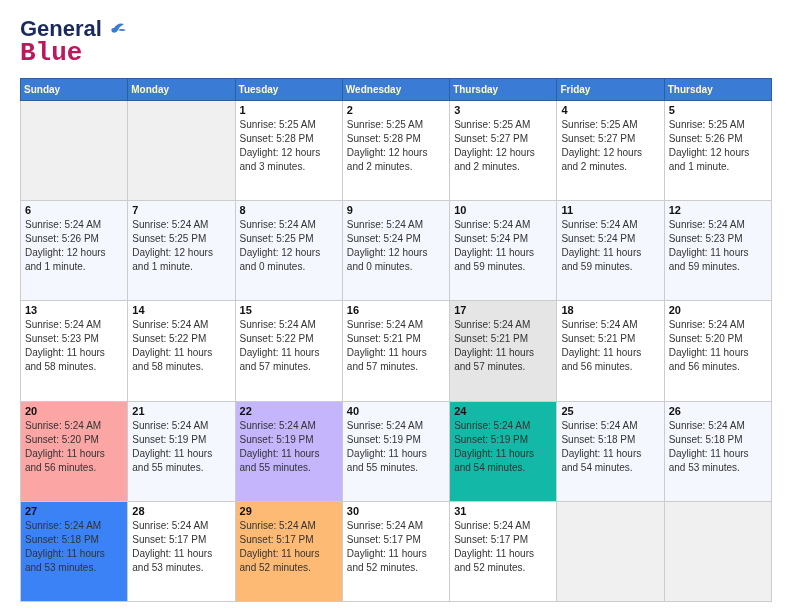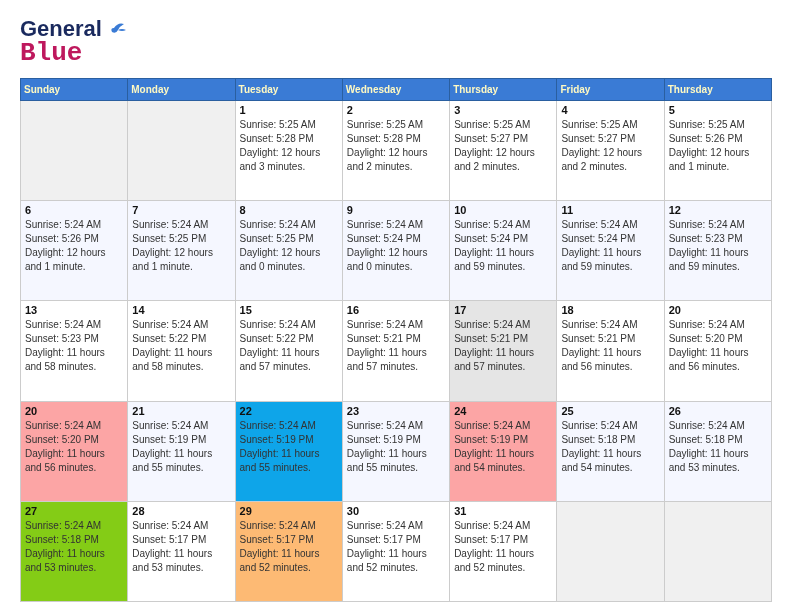--- a/index.html
+++ b/index.html
@@ -275,35 +275,35 @@
 Daylight: 11 hours
 and 56 minutes.</div>
           </td>
           <td style="background: rgb(245, 247, 255);">
             <div class="day-number">21</div>
             <div class="day-detail" style="white-space: pre-line;">Sunrise: 5:24 AM
 Sunset: 5:19 PM
 Daylight: 11 hours
 and 55 minutes.</div>
           </td>
-          <td style="background: #0ea5e9;">
+          <td style="background: #c4b5fd;">
             <div class="day-number">22</div>
             <div class="day-detail" style="white-space: pre-line;">Sunrise: 5:24 AM
 Sunset: 5:19 PM
 Daylight: 11 hours
 and 55 minutes.</div>
           </td>
           <td style="background: rgb(245, 247, 255);">
-            <div class="day-number">23</div>
+            <div class="day-number">40</div>
             <div class="day-detail" style="white-space: pre-line;">Sunrise: 5:24 AM
 Sunset: 5:19 PM
 Daylight: 11 hours
 and 55 minutes.</div>
           </td>
-          <td style="background: #fca5a5;">
+          <td style="background: #14b8a6;">
             <div class="day-number">24</div>
             <div class="day-detail" style="white-space: pre-line;">Sunrise: 5:24 AM
 Sunset: 5:19 PM
 Daylight: 11 hours
 and 54 minutes.</div>
           </td>
           <td style="background: rgb(245, 247, 255);">
             <div class="day-number">25</div>
             <div class="day-detail" style="white-space: pre-line;">Sunrise: 5:24 AM
 Sunset: 5:18 PM
@@ -312,21 +312,21 @@
           </td>
           <td style="background: rgb(245, 247, 255);">
             <div class="day-number">26</div>
             <div class="day-detail" style="white-space: pre-line;">Sunrise: 5:24 AM
 Sunset: 5:18 PM
 Daylight: 11 hours
 and 53 minutes.</div>
           </td>
         </tr>
         <tr>
-          <td style="background: #84cc16;">
+          <td style="background: #3b82f6;">
             <div class="day-number">27</div>
             <div class="day-detail" style="white-space: pre-line;">Sunrise: 5:24 AM
 Sunset: 5:18 PM
 Daylight: 11 hours
 and 53 minutes.</div>
           </td>
           <td style="background: rgb(255, 255, 255);">
             <div class="day-number">28</div>
             <div class="day-detail" style="white-space: pre-line;">Sunrise: 5:24 AM
 Sunset: 5:17 PM

